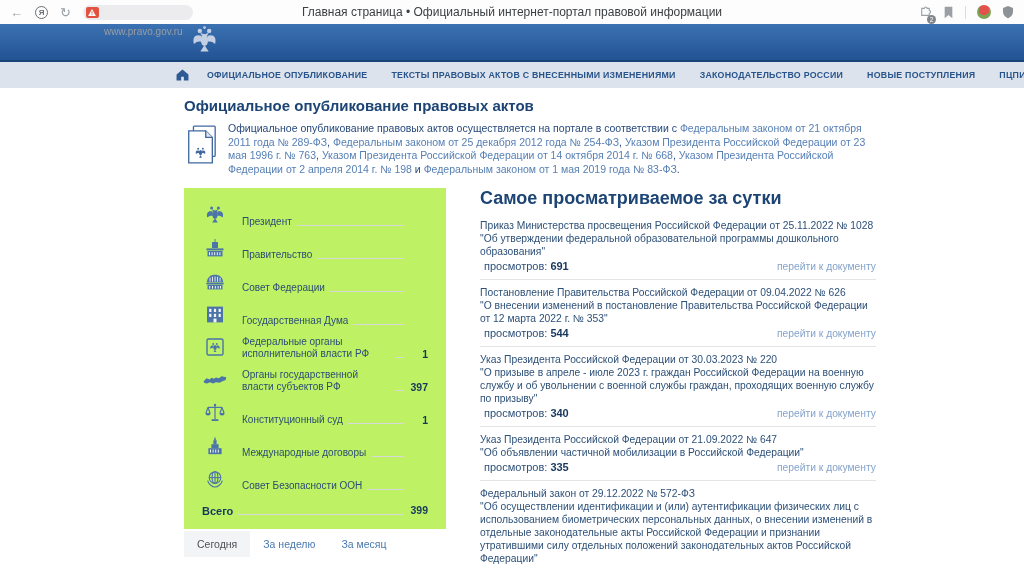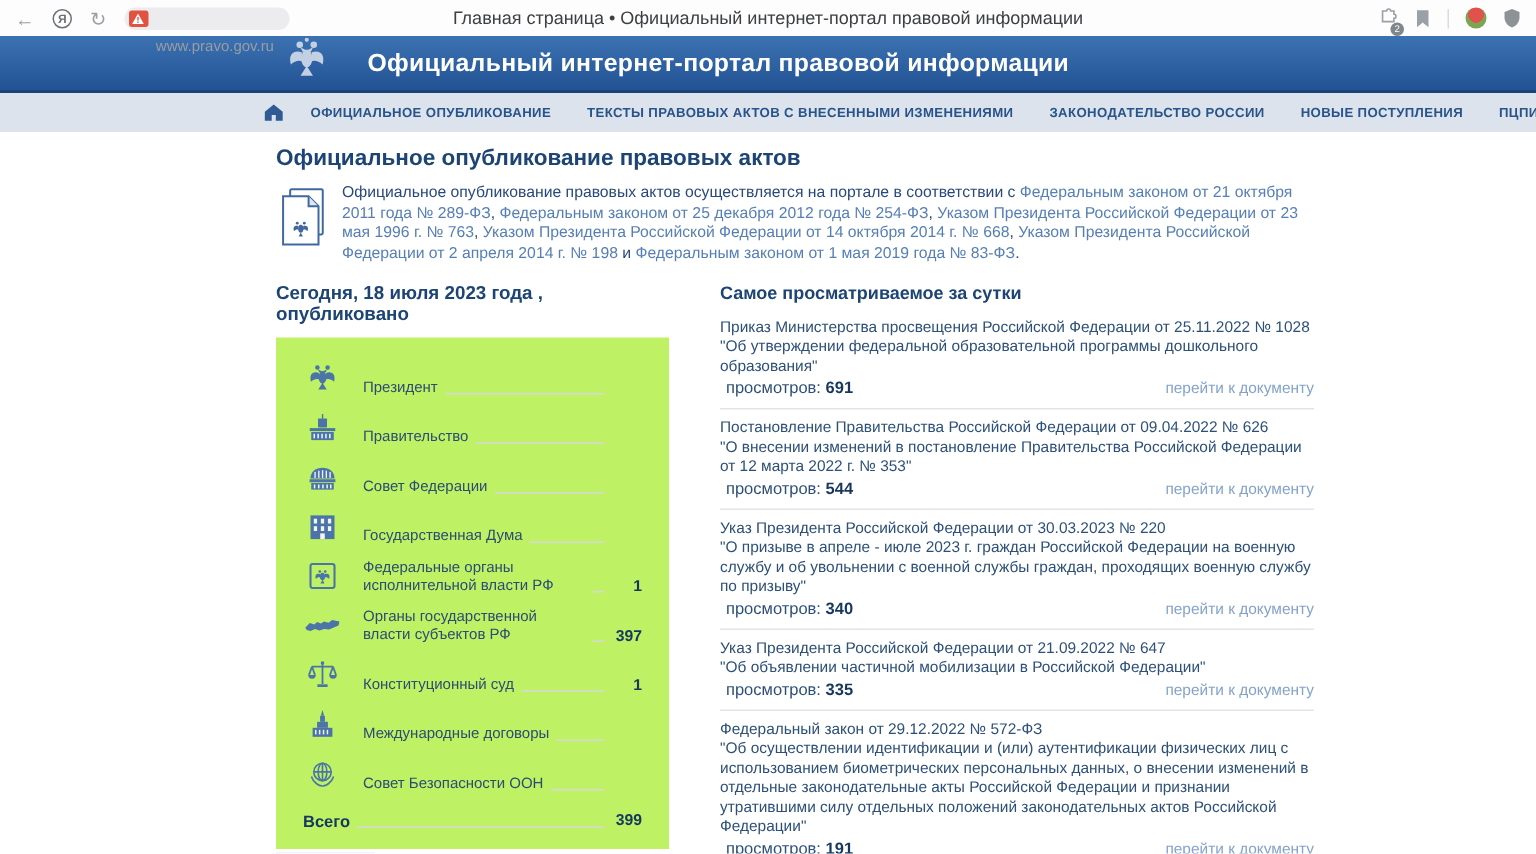--- a/index.html
+++ b/index.html
@@ -68,21 +68,21 @@
   .leader { flex:1; border-bottom:1px solid #d7d8dc; margin:0 5px 2px 5px; height:1px; }
   .stat-value { color:#16375e; font-size:10.5px; font-weight:bold; min-width:20px;
     text-align:right; padding-bottom:0.5px; }
   .total-row { display:flex; align-items:flex-end; margin-top:12px; padding-bottom:2px; }
   .total-label { color:#16375e; font-size:11px; font-weight:bold; }
 
   .tabs { display:flex; margin-top:2px; }
   .tab { font-size:10.5px; padding:7px 13px; color:#4a78ae; cursor:pointer; }
   .tab.active { background:#f3f4f6; color:#4c4f55; }
 
-  .mv-heading { color:#1c4474; font-size:12px; font-weight:bold; margin-bottom:4px; }
+  .mv-heading { color:#1c4474; font-size:18px; font-weight:bold; margin-bottom:4px; }
   .doc-entry { border-bottom:1px solid #e4e4e7; padding:6px 0 7px 0; }
   .doc-entry:last-child { border-bottom:none; }
   .doc-title, .doc-desc { color:#2d5078; font-size:10.3px; line-height:13px; }
   .doc-meta { display:flex; justify-content:space-between; align-items:baseline;
     margin-top:2px; padding-left:4px; }
   .views { color:#2d5078; font-size:11px; }
   .views b { color:#16375e; }
   .goto-link { color:#84a3cb; font-size:10.3px; cursor:pointer; }
 </style>
 </head>
@@ -133,21 +133,20 @@
           <circle cx="15.4" cy="5" r="1.6"></circle>
         <path d="M8.9 6.2 L12 7.8 L15.1 6.2 L14 8.4 H10 Z"></path>
         <ellipse cx="12" cy="11.6" rx="2.7" ry="4.3"></ellipse>
         <path d="M9.6 8.6 C5.4 7.2 3 9.8 4.3 14.5 C6.3 12.7 8.1 12.3 9.8 13 Z"></path>
         <path d="M14.4 8.6 C18.6 7.2 21 9.8 19.7 14.5 C17.7 12.7 15.9 12.3 14.2 13 Z"></path>
         <path d="M12 15.2 L9 20 H15 Z"></path>
         <circle cx="12" cy="2.6" r="1"></circle>
       </g>
     </svg>
   </span>
-  <span class="site-title">Официальный интернет-портал правовой информации</span>
 </div>
 
 <div class="main-nav">
   <span class="home">
     <svg width="13" height="12" viewBox="0 0 24 22">
         <path d="M1 10 L12 1 L23 10 V21 H14.5 V14 H9.5 V21 H1 Z" fill="#2f5a94"></path>
       </svg>
   </span>
   <div class="nav-items">
   <span class="nav-item">ОФИЦИАЛЬНОЕ ОПУБЛИКОВАНИЕ</span>
@@ -183,21 +182,20 @@
           <path d="M17.5 32.6 L16 35.4 H19 Z"></path>
         </g>
       </svg>
     </span>
     <p class="intro-text"><span class="seg-plain">Официальное опубликование правовых актов осуществляется на портале в соответствии с </span><span class="seg-link">Федеральным законом от 21 октября 2011 года № 289-ФЗ</span><span class="seg-plain">, </span><span class="seg-link">Федеральным законом от 25 декабря 2012 года № 254-ФЗ</span><span class="seg-plain">, </span><span class="seg-link">Указом Президента Российской Федерации от 23 мая 1996 г. № 763</span><span class="seg-plain">, </span><span class="seg-link">Указом Президента Российской Федерации от 14 октября 2014 г. № 668</span><span class="seg-plain">, </span><span class="seg-link">Указом Президента Российской Федерации от 2 апреля 2014 г. № 198</span><span class="seg-plain"> и </span><span class="seg-link">Федеральным законом от 1 мая 2019 года № 83-ФЗ</span><span class="seg-plain">.</span></p>
   </div>
 
   <div class="cols">
 
     <div class="col-left">
-      <div class="today-line">Сегодня, 18 июля 2023 года , опубликовано</div>
       <div class="stats-card">
         <div>
   <div class="stat-row">
     <span class="stat-ico">
                 <svg width="24" height="24" viewBox="0 0 24 24">
                   <g fill="#4b74a8">
                     <circle cx="8.6" cy="5" r="1.5"></circle>
                     <circle cx="15.4" cy="5" r="1.5"></circle>
                     <path d="M8.9 6.2 L12 7.8 L15.1 6.2 L14 8.4 H10 Z"></path>
                     <ellipse cx="12" cy="11.6" rx="2.6" ry="4.2"></ellipse>

